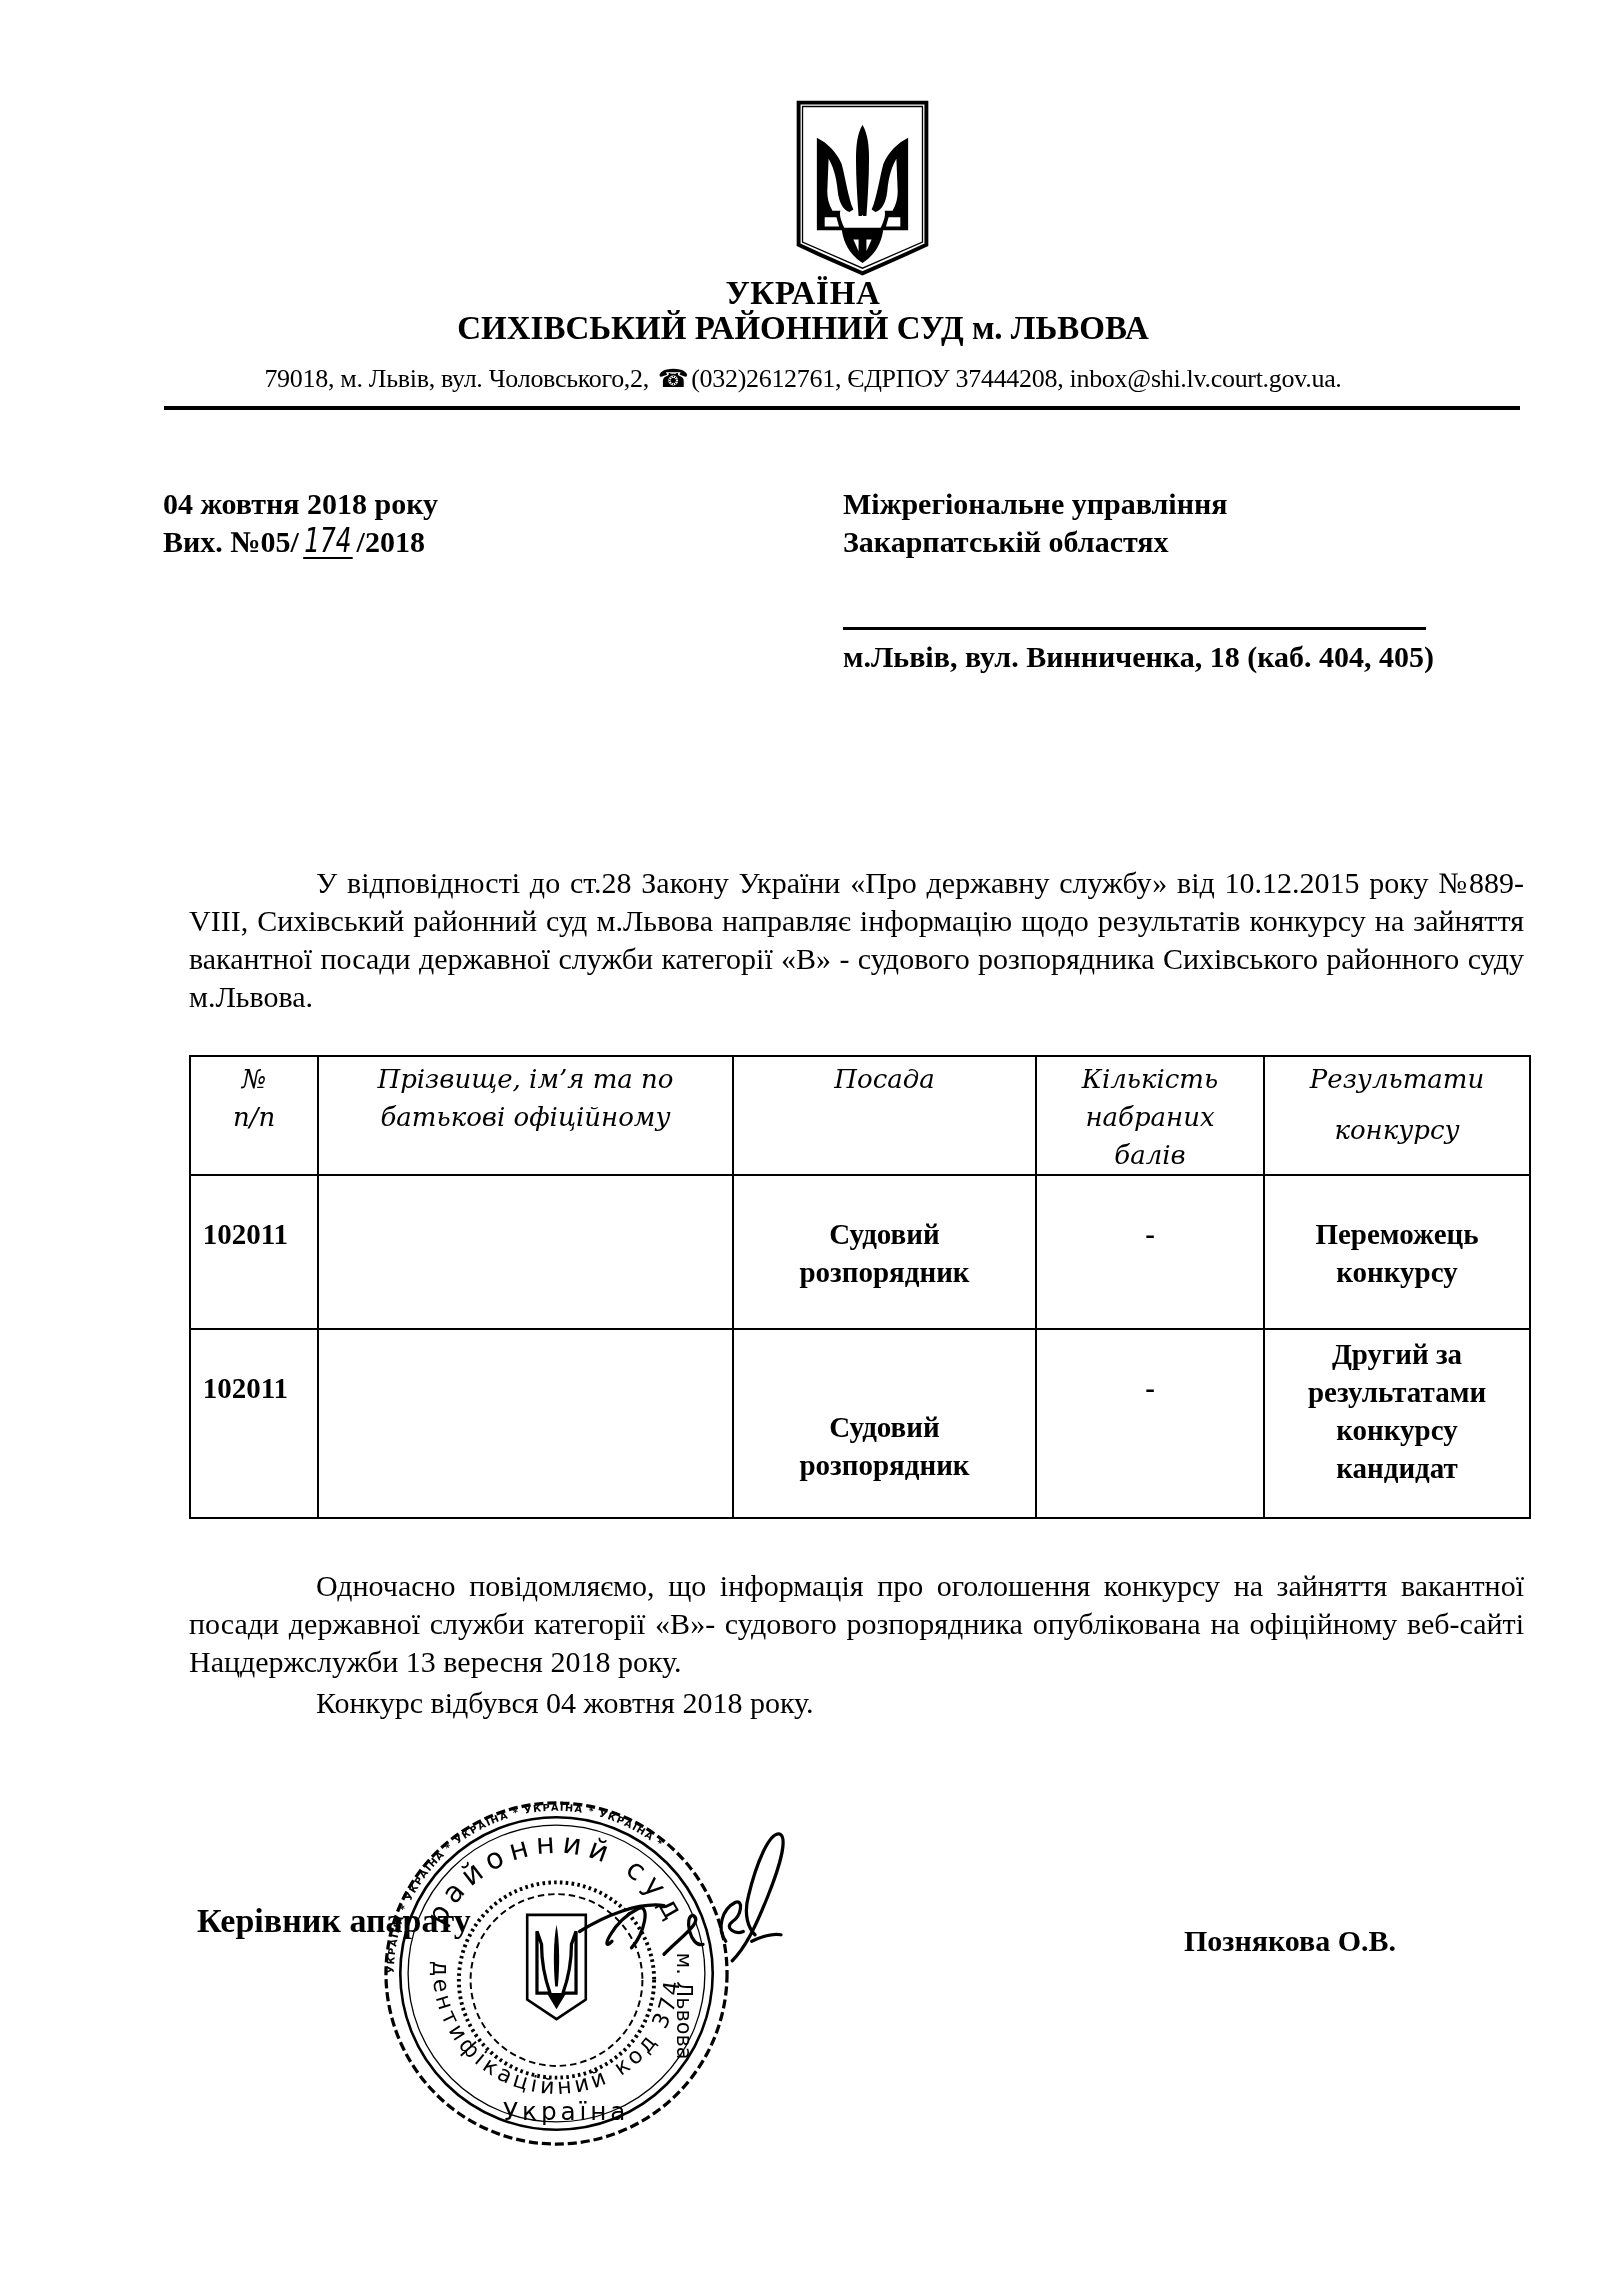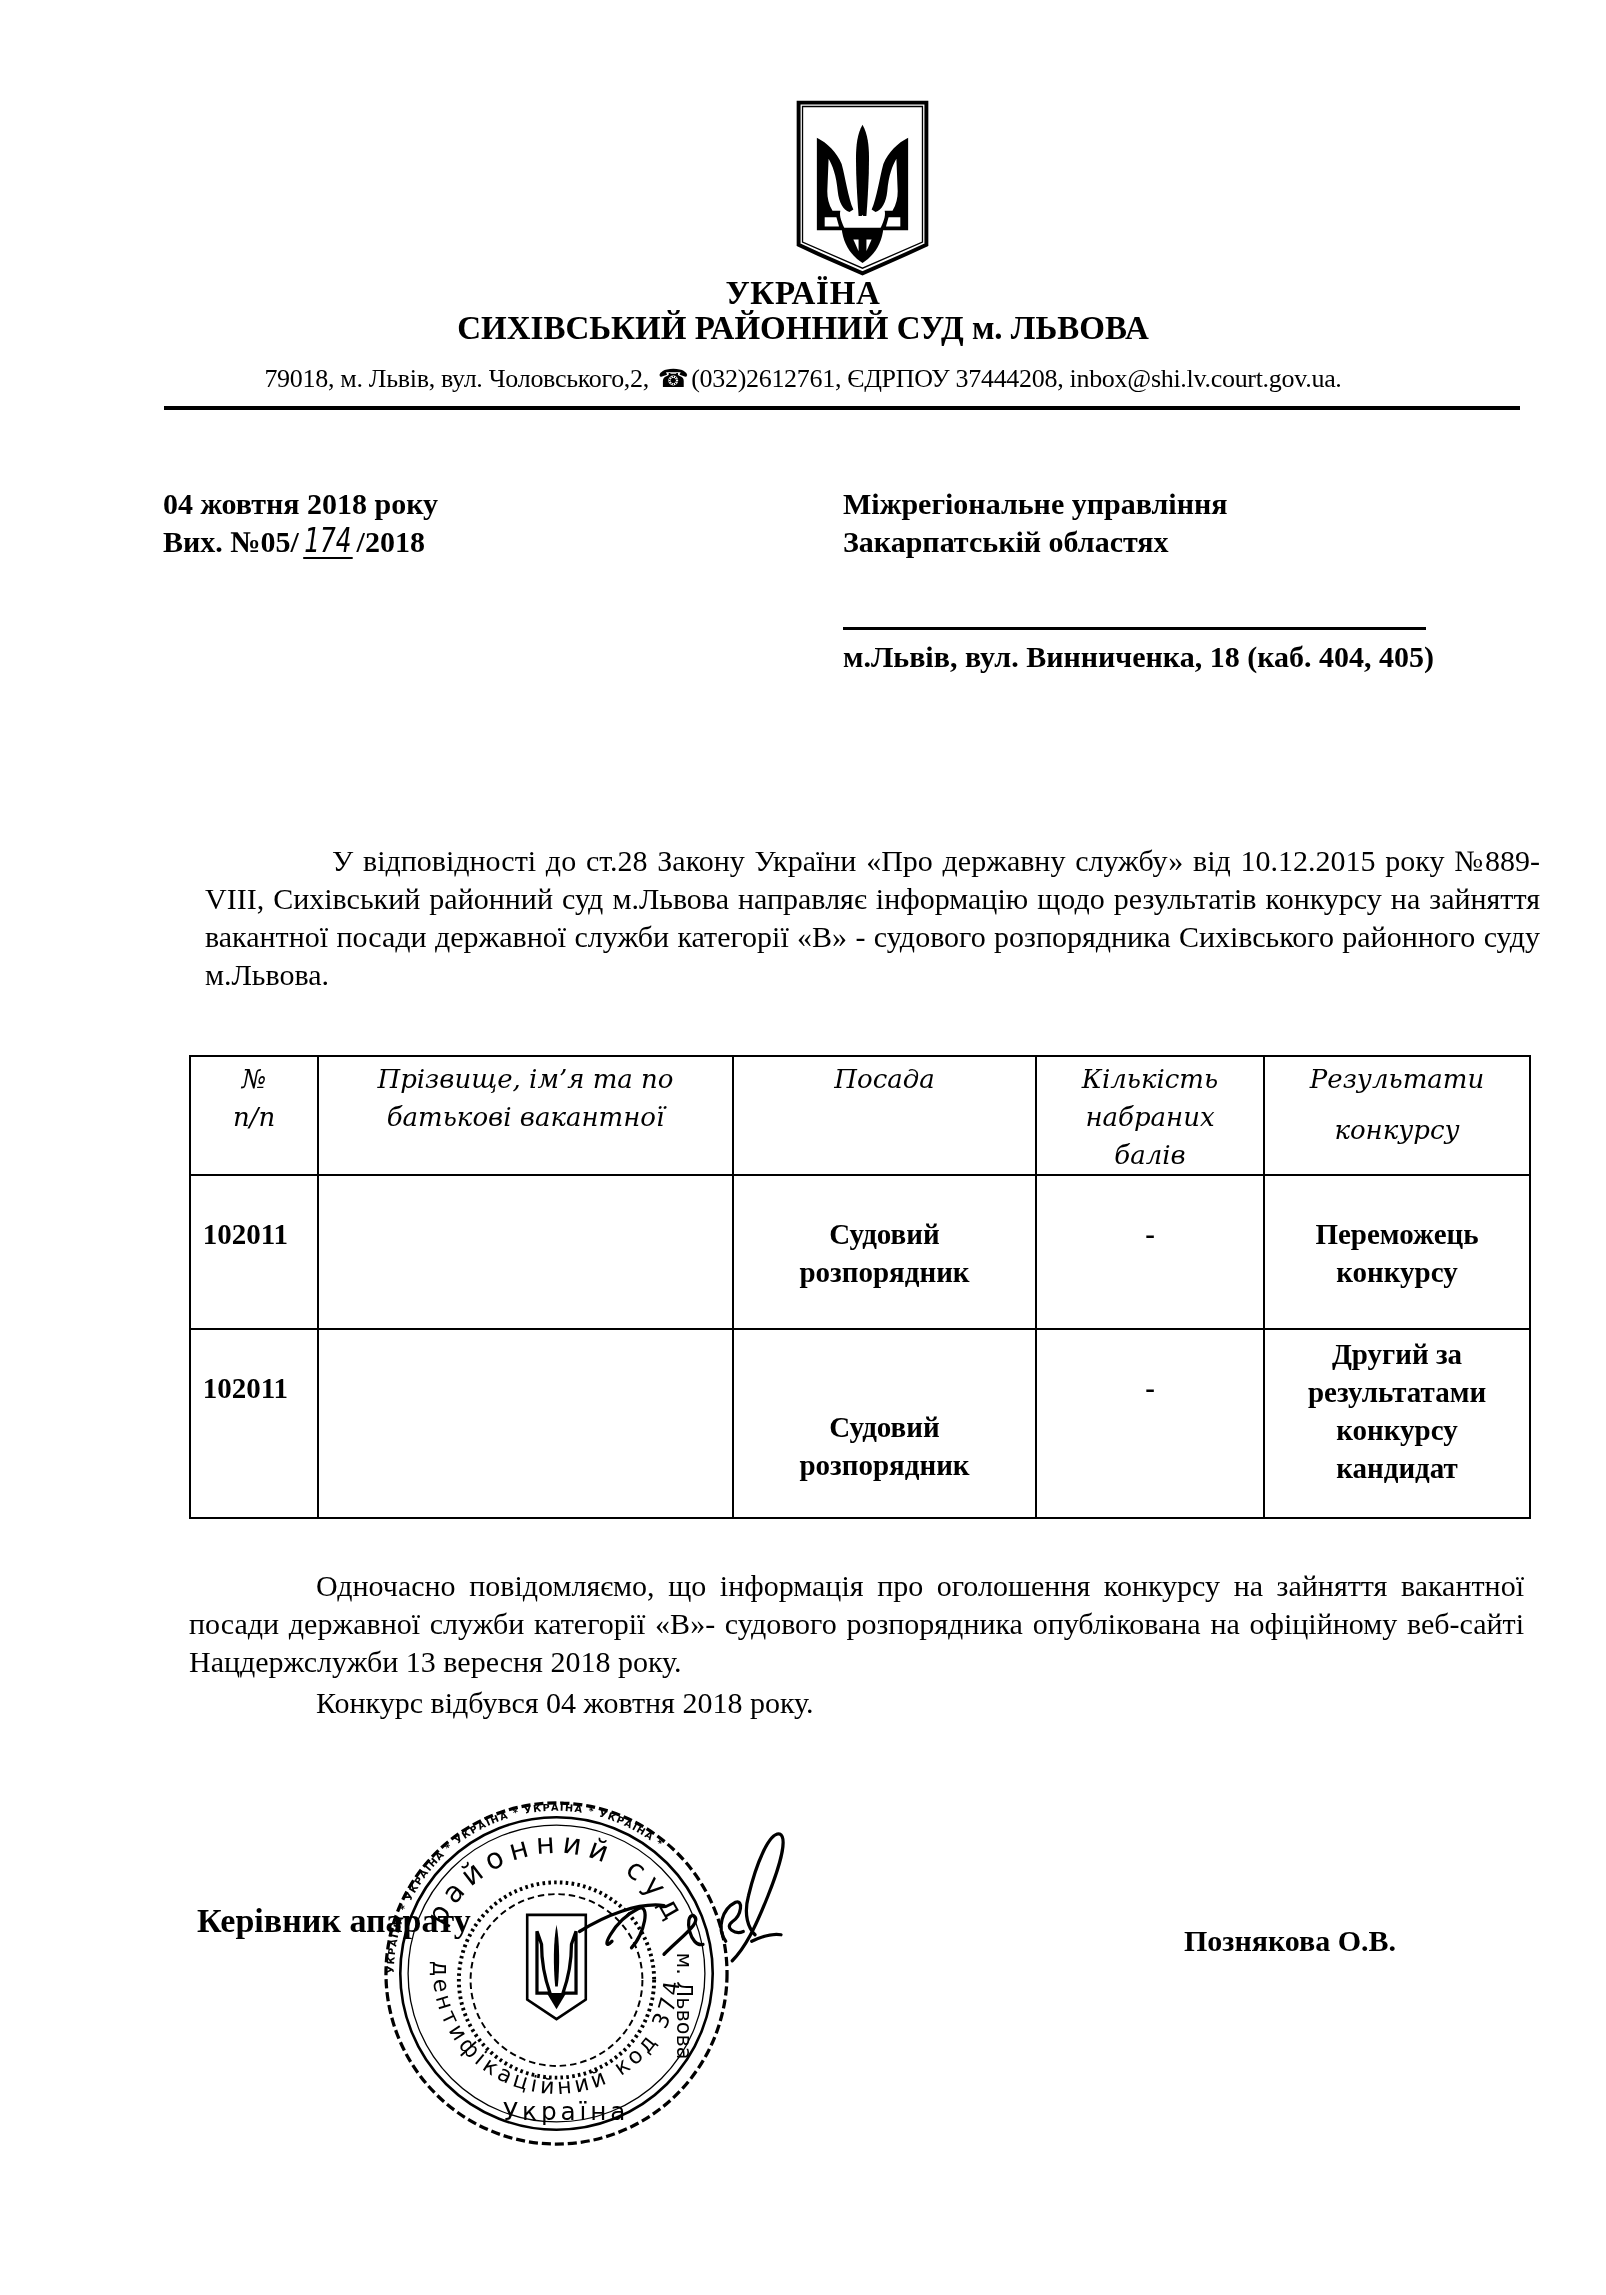--- a/index.html
+++ b/index.html
@@ -113,21 +113,21 @@
 
     
     .para {
       left: 189px;
       width: 1335px;
       font-size: 30px;
       line-height: 38px;
       text-align: justify;
       text-indent: 127px;
     }
-    #intro-paragraph { top: 842px; margin-left: 16px; }
+    #intro-paragraph { top: 864px; }
     #notice-paragraph { top: 1567px; }
     #contest-date-paragraph { top: 1684px; }
 
     
     #results-table {
       left: 189px;
       top: 1055px;
       width: 1339px;
       border-collapse: collapse;
       table-layout: fixed;
@@ -242,21 +242,21 @@
     <col style="width:266px">
   </colgroup>
   <thead>
     <tr>
       <th>
         <span>№</span><br>
         <span>п/п</span>
       </th>
       <th>
         <span>Прізвище, ім’я та по</span><br>
-        <span>батькові вакантної</span>
+        <span>батькові офіційному</span>
       </th>
       <th>
         <span>Посада</span>
       </th>
       <th>
         <span>Кількість</span><br>
         <span>набраних</span><br>
         <span>балів</span>
       </th>
       <th>

